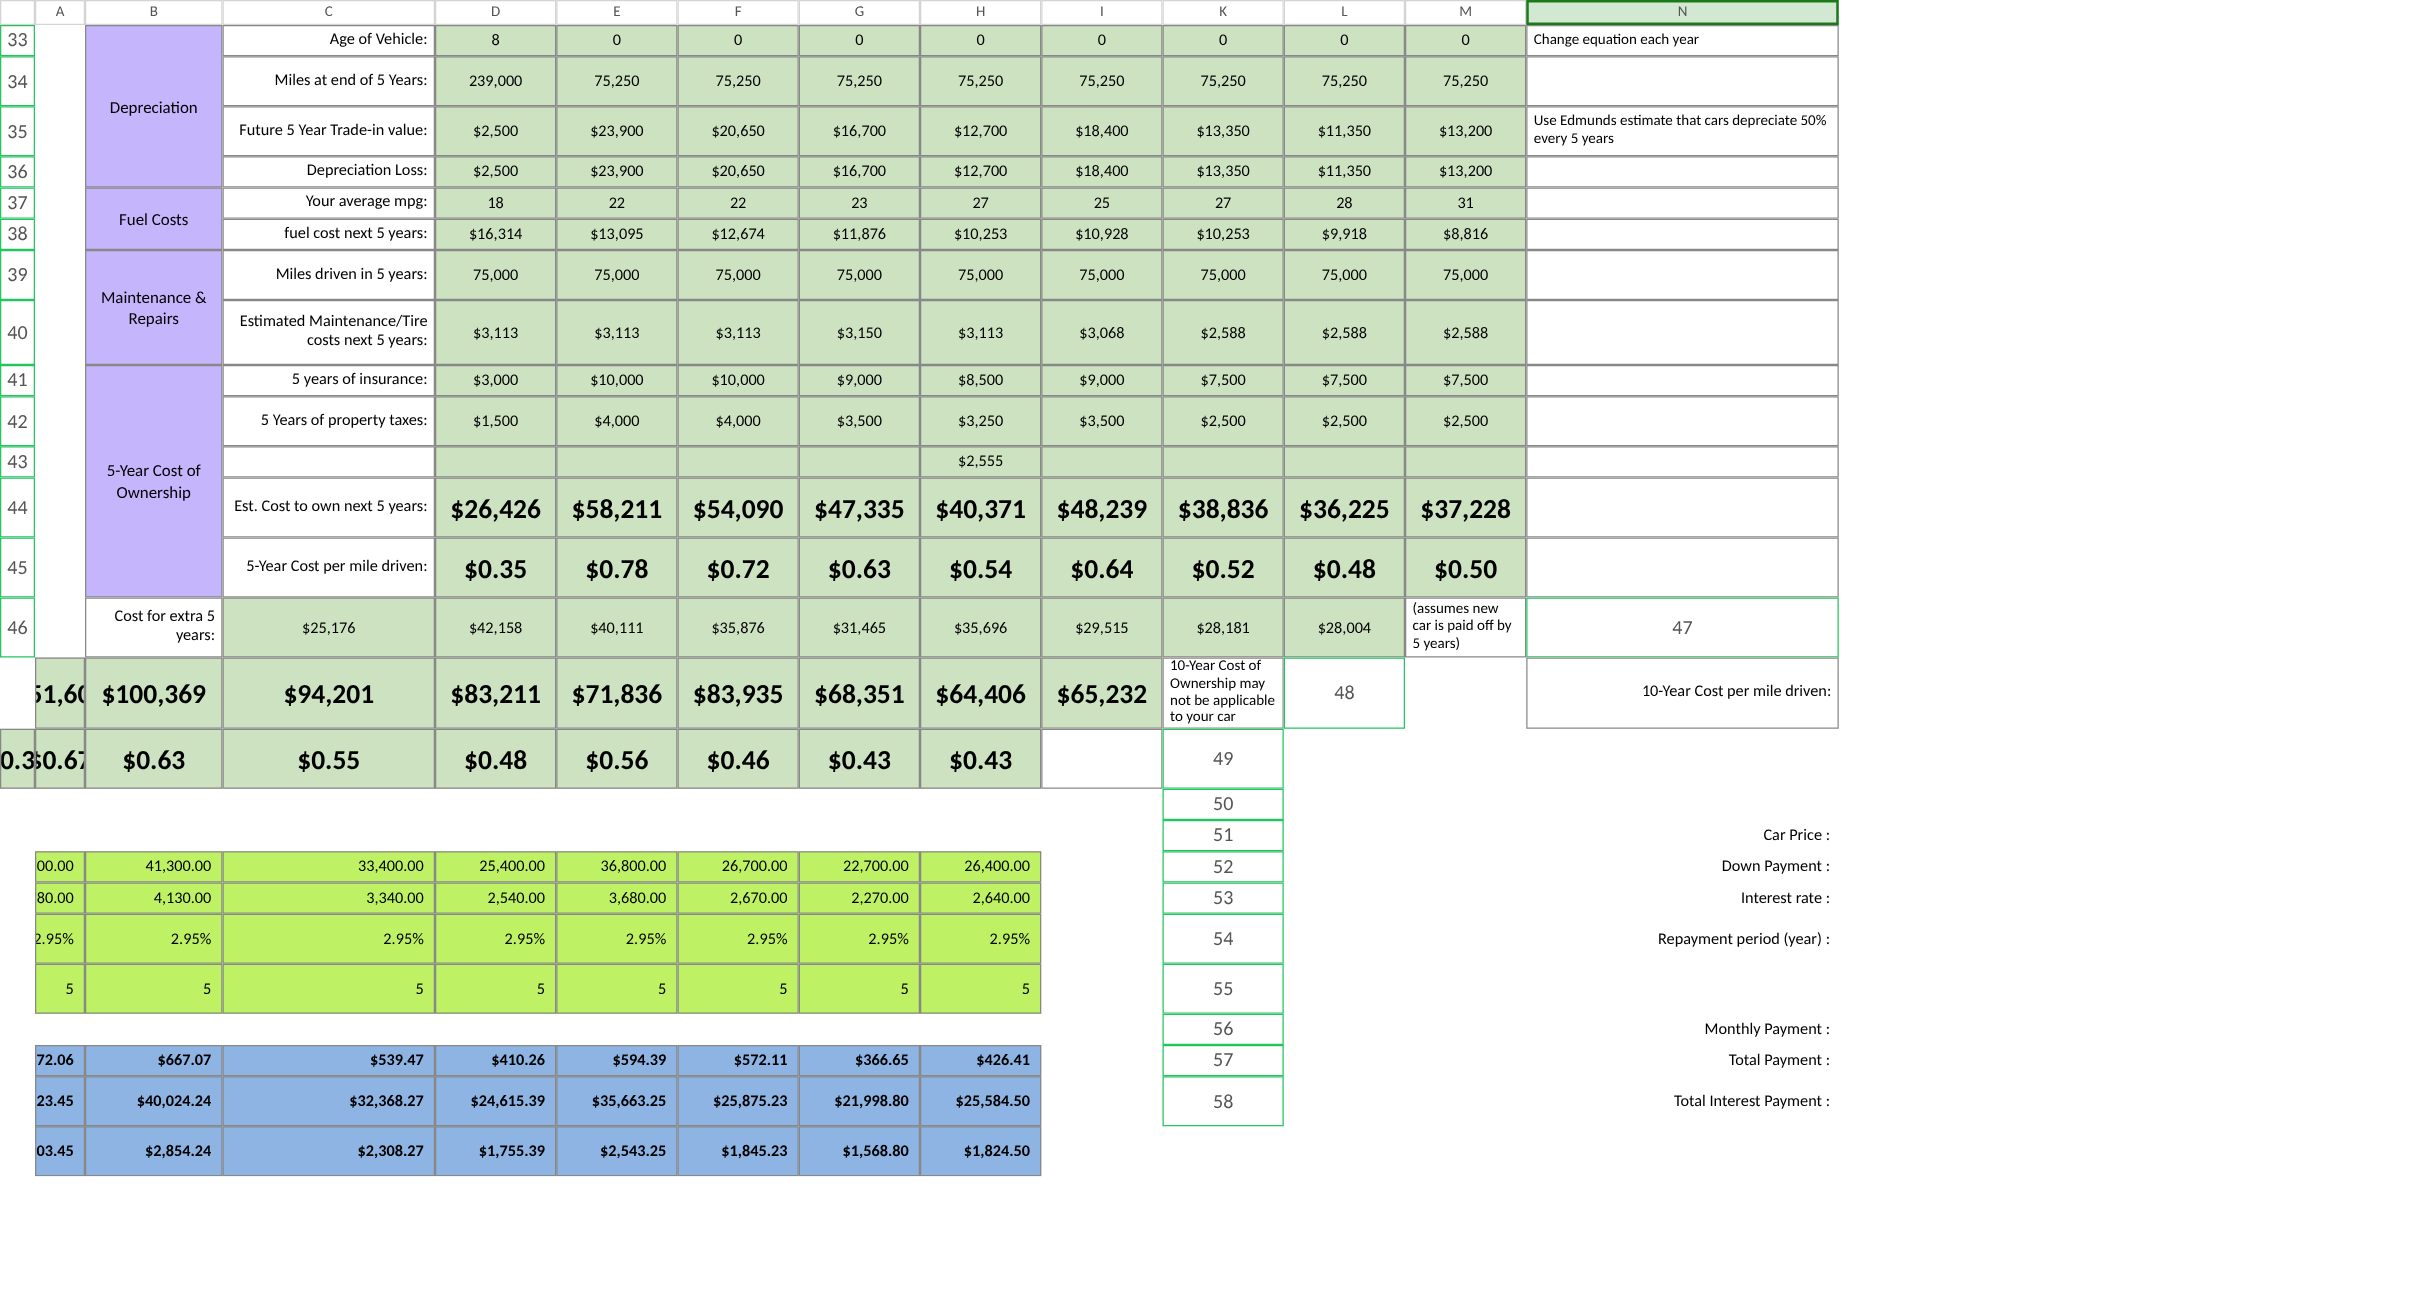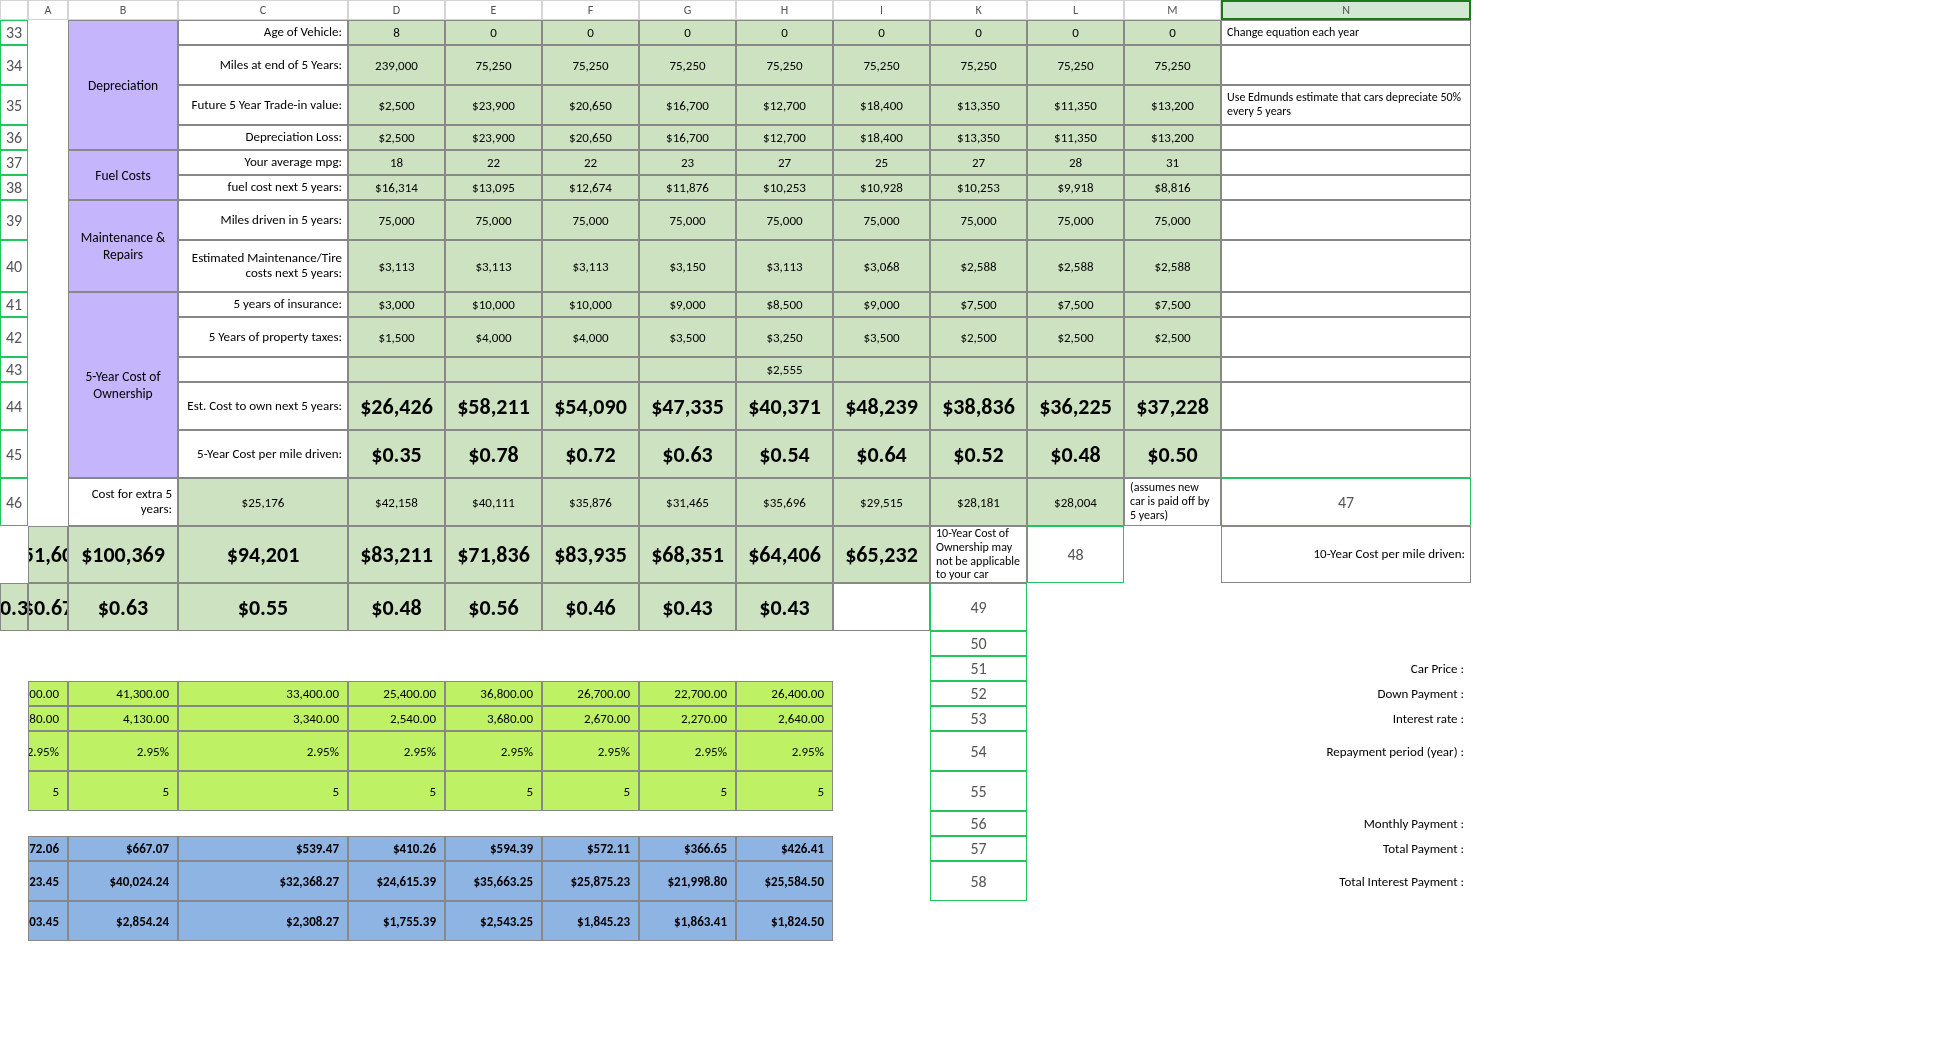--- a/index.html
+++ b/index.html
@@ -486,17 +486,17 @@
   <div class="cell row-header h-tall1">58</div>
   <div class="cell noborder"></div>
   <div class="cell noborder cspan2 rt h-tall1" style="white-space:normal">Total Interest Payment :</div>
   <div class="cell noborder h-tall1"></div>
   <div class="cell data-cell blue h-tall1">$3,303.45</div>
   <div class="cell data-cell blue h-tall1">$2,854.24</div>
   <div class="cell data-cell blue h-tall1">$2,308.27</div>
   <div class="cell data-cell blue h-tall1">$1,755.39</div>
   <div class="cell data-cell blue h-tall1">$2,543.25</div>
   <div class="cell data-cell blue h-tall1">$1,845.23</div>
-  <div class="cell data-cell blue h-tall1">$1,863.41</div>
+  <div class="cell data-cell blue h-tall1">$1,568.80</div>
   <div class="cell data-cell blue h-tall1">$1,824.50</div>
   <div class="cell noborder h-tall1"></div>
 
 </div>
 
 </body></html>

